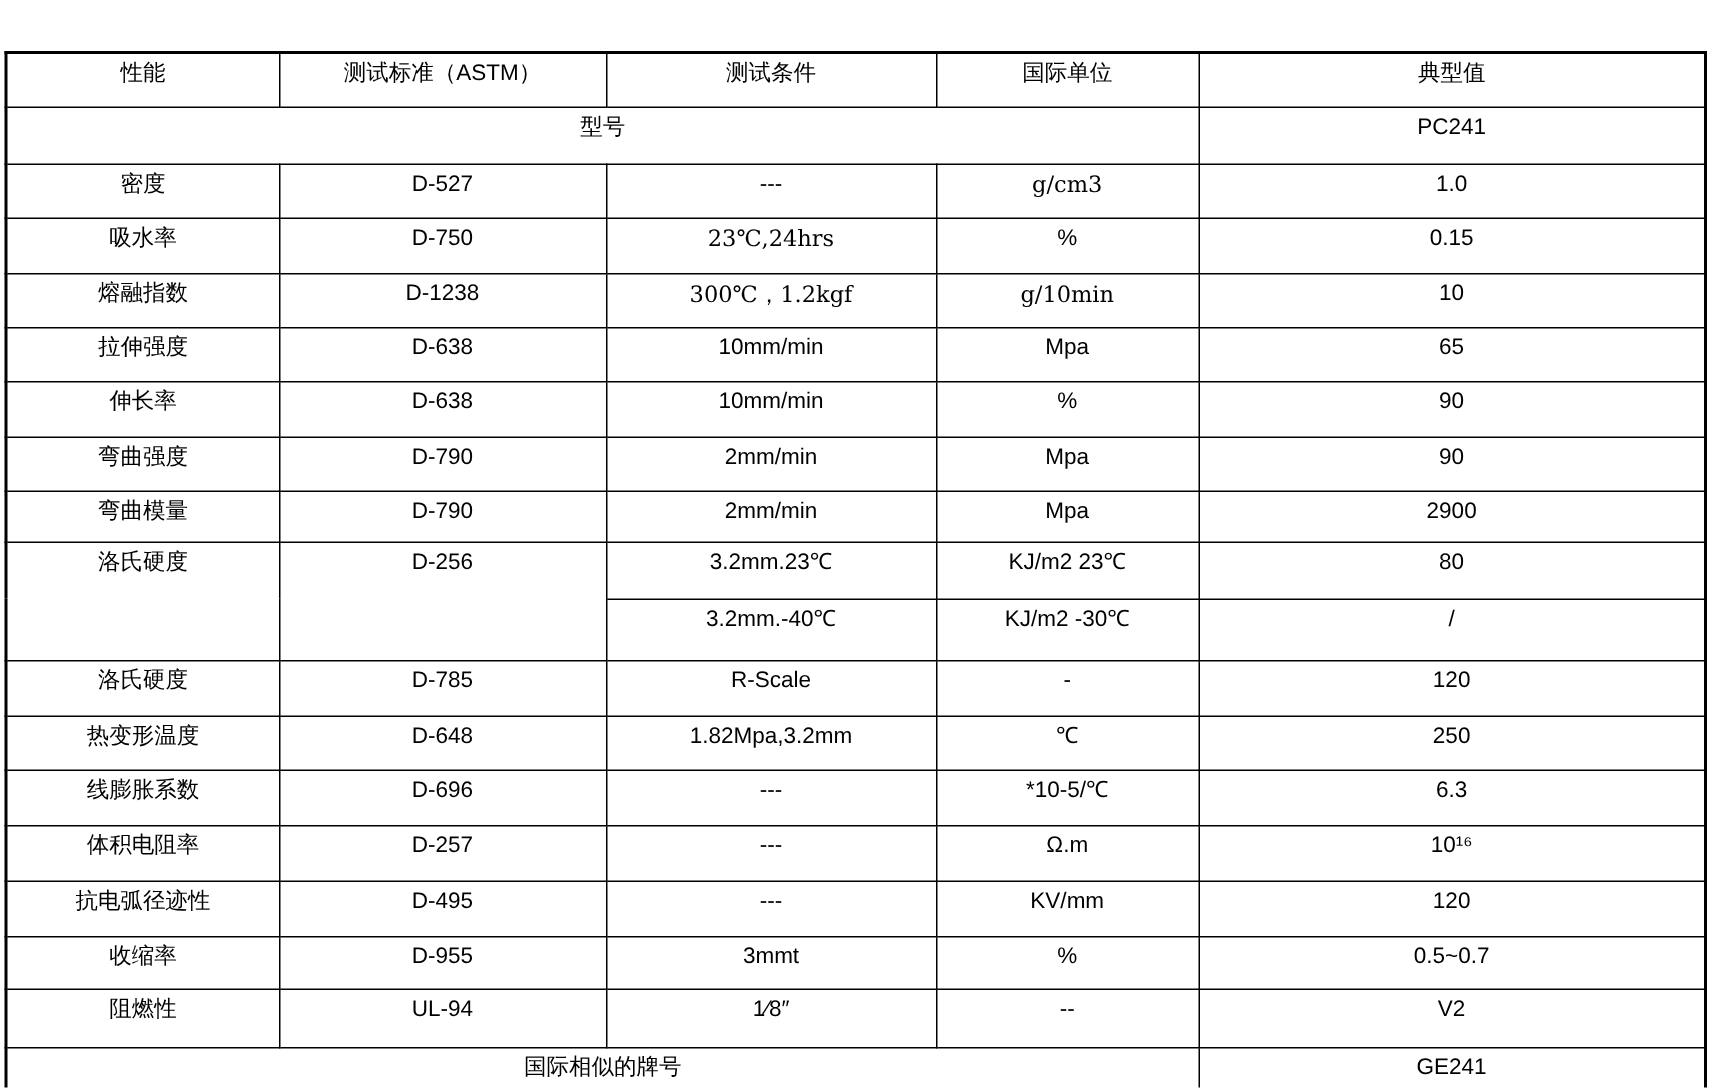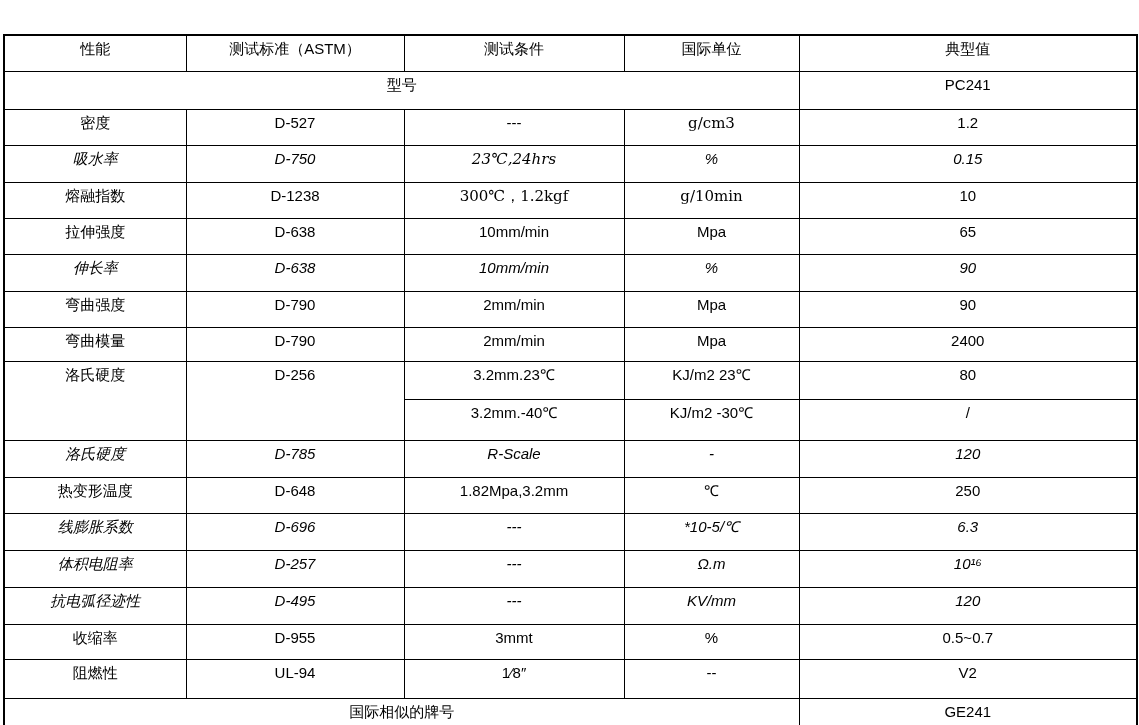--- a/index.html
+++ b/index.html
@@ -15,21 +15,21 @@
   }
   table.props td, table.props th{
     border:1px solid #000;
     vertical-align:top;text-align:center;
     padding:4px 2px 0 2px;
     font-size:15px;font-weight:normal;line-height:1.25;
     overflow:hidden;white-space:nowrap;
   }
   .serif{font-family:"DejaVu Serif", serif;}
   
-  tr.h36{height:36px;} tr.h37{height:37px;font-style:italic;} tr.h38{height:38px;}
+  tr.h36{height:36px;} tr.h37{height:37px;} tr.h38{height:38px;}
   tr.h34{height:34px;} tr.h35{height:35px;} tr.h39{height:39px;} tr.h41{height:41px;}
 </style>
 </head>
 <body>
 
 <table class="props">
   <colgroup>
     <col style="width:182px">
       <col style="width:218px">
       <col style="width:220px">
@@ -49,21 +49,21 @@
   <tr class="h38">
     <td colspan="4">型号</td>
     <td>PC241</td>
   </tr>
 
   <tr class="h36">
     <td>密度</td>
     <td>D-527</td>
     <td>---</td>
     <td class="serif">g/cm3</td>
-    <td>1.2</td>
+    <td>1.0</td>
   </tr>
   <tr class="h37">
     <td>吸水率</td>
     <td>D-750</td>
     <td class="serif">23℃,24hrs</td>
     <td>%</td>
     <td>0.15</td>
   </tr>
   <tr class="h36">
     <td>熔融指数</td>
@@ -91,21 +91,21 @@
     <td>D-790</td>
     <td>2mm/min</td>
     <td>Mpa</td>
     <td>90</td>
   </tr>
   <tr class="h34">
     <td>弯曲模量</td>
     <td>D-790</td>
     <td>2mm/min</td>
     <td>Mpa</td>
-    <td>2400</td>
+    <td>2900</td>
   </tr>
 
   <tr class="h38">
     <td rowspan="2">洛氏硬度</td>
     <td rowspan="2">D-256</td>
     <td>3.2mm.23℃</td>
     <td>KJ/m2 23℃</td>
     <td>80</td>
   </tr>
   <tr class="h41">

